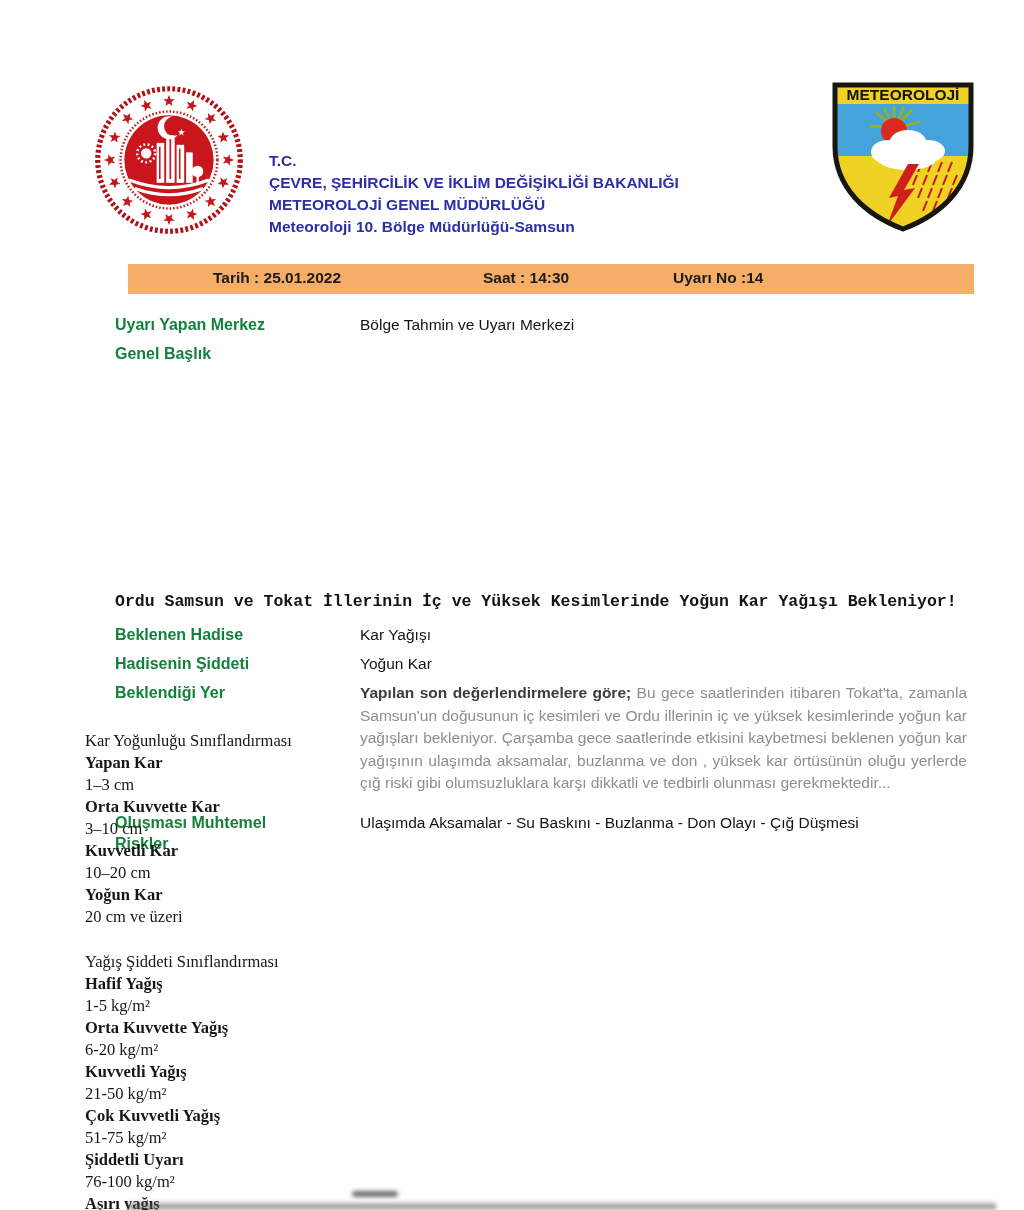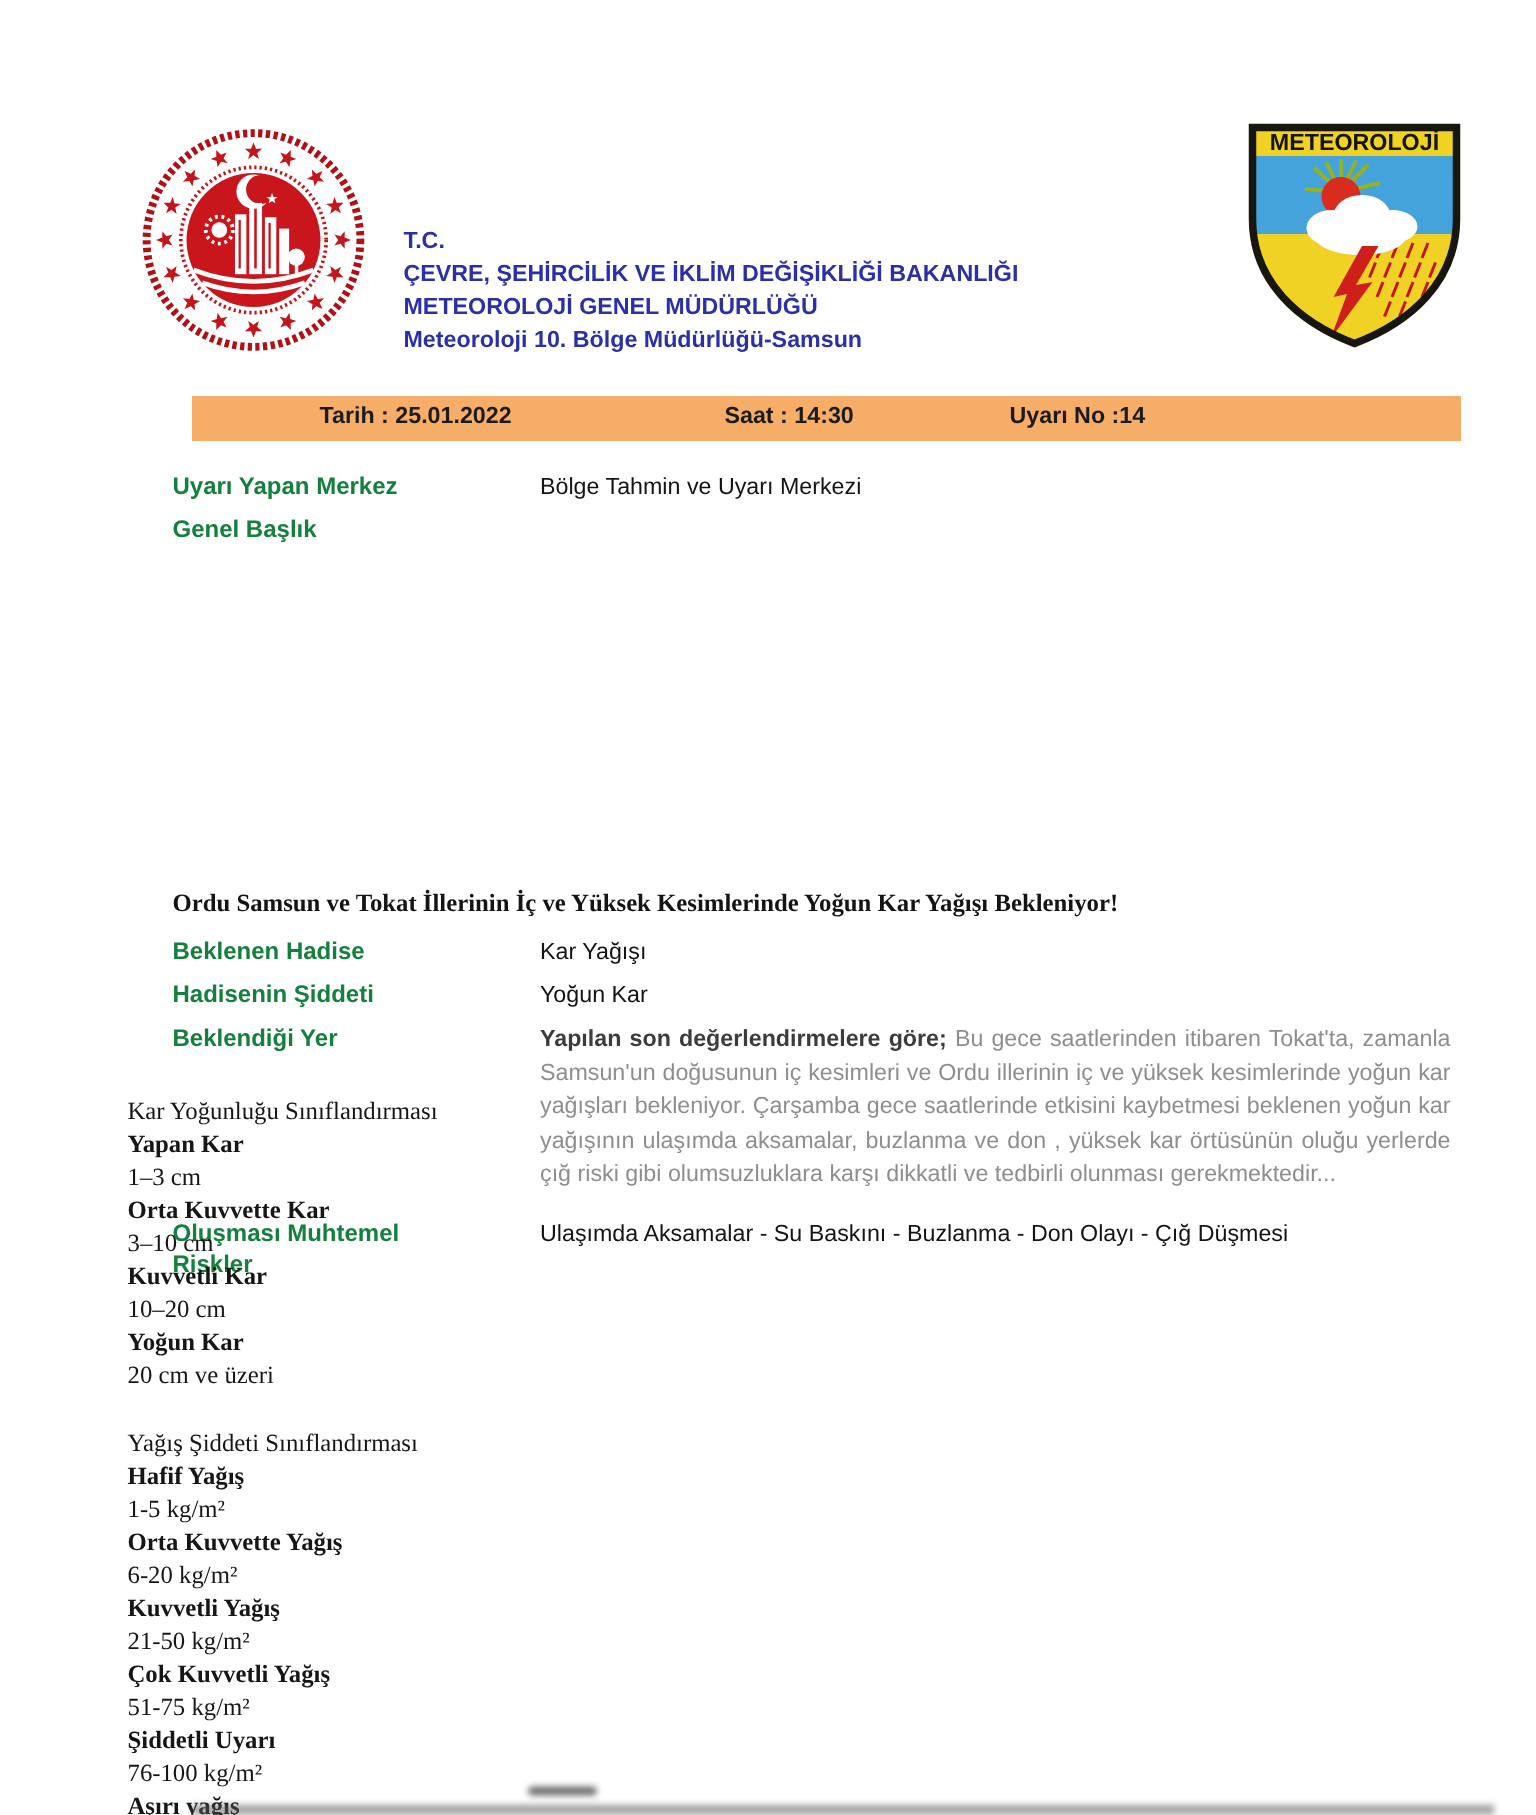--- a/index.html
+++ b/index.html
@@ -36,21 +36,21 @@
   .flabel{
     flex:0 0 245px;max-width:245px;
     color:#15803d;font-weight:bold;font-size:16px;line-height:21px;
   }
   .flabel.narrow{flex:0 0 245px;}
   .flabel.narrow span{display:inline-block;max-width:185px;}
   .fvalue{
     flex:1;color:#141414;font-size:15.5px;line-height:22px;
   }
   .fvalue.serif-bold{
-    font-family:Liberation Serif, serif;font-weight:bold;
+    font-family:Liberation Mono, monospace;font-weight:bold;
     font-size:16.5px;line-height:27px;color:#141414;
   }
   .fvalue.para{
     text-align:justify;line-height:22.6px;color:#8e8e8e;
   }
   .fvalue.para .lead{color:#3c3c3c;font-weight:bold;}
   .mb-genel{margin-bottom:9px;flex-direction:column;}
   .mb-para{margin-bottom:10px;}
   
   .classifications{

